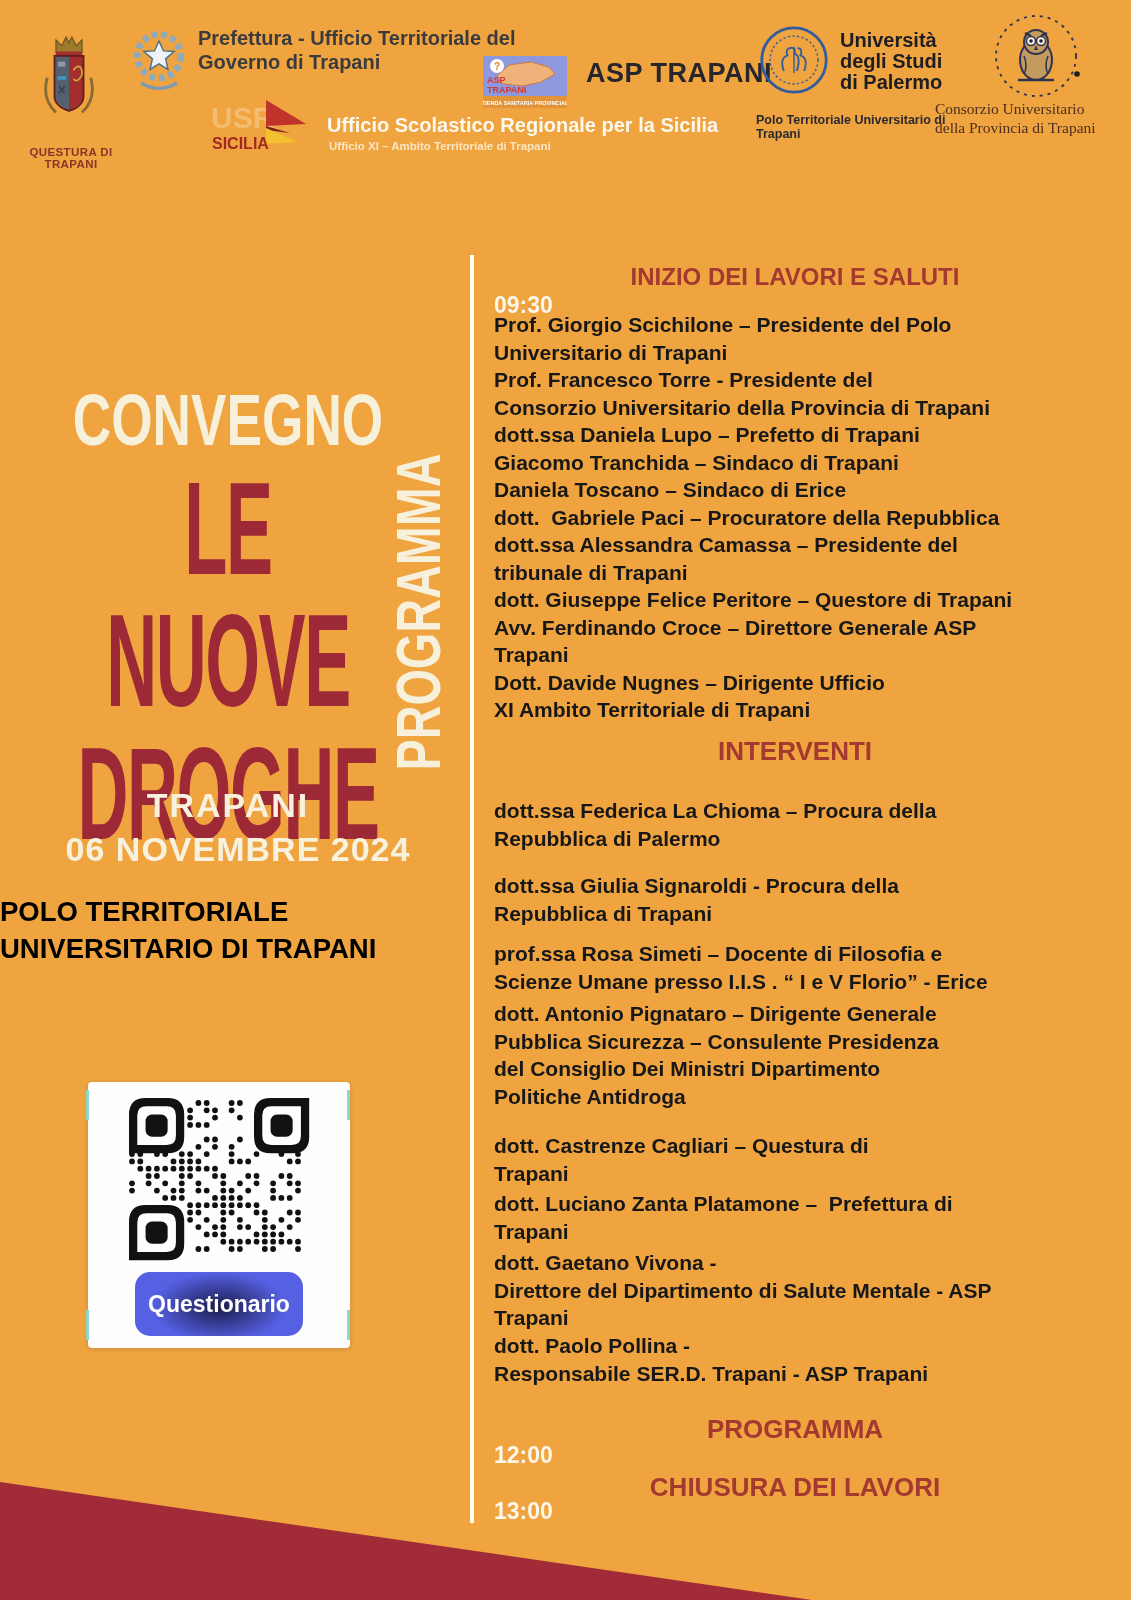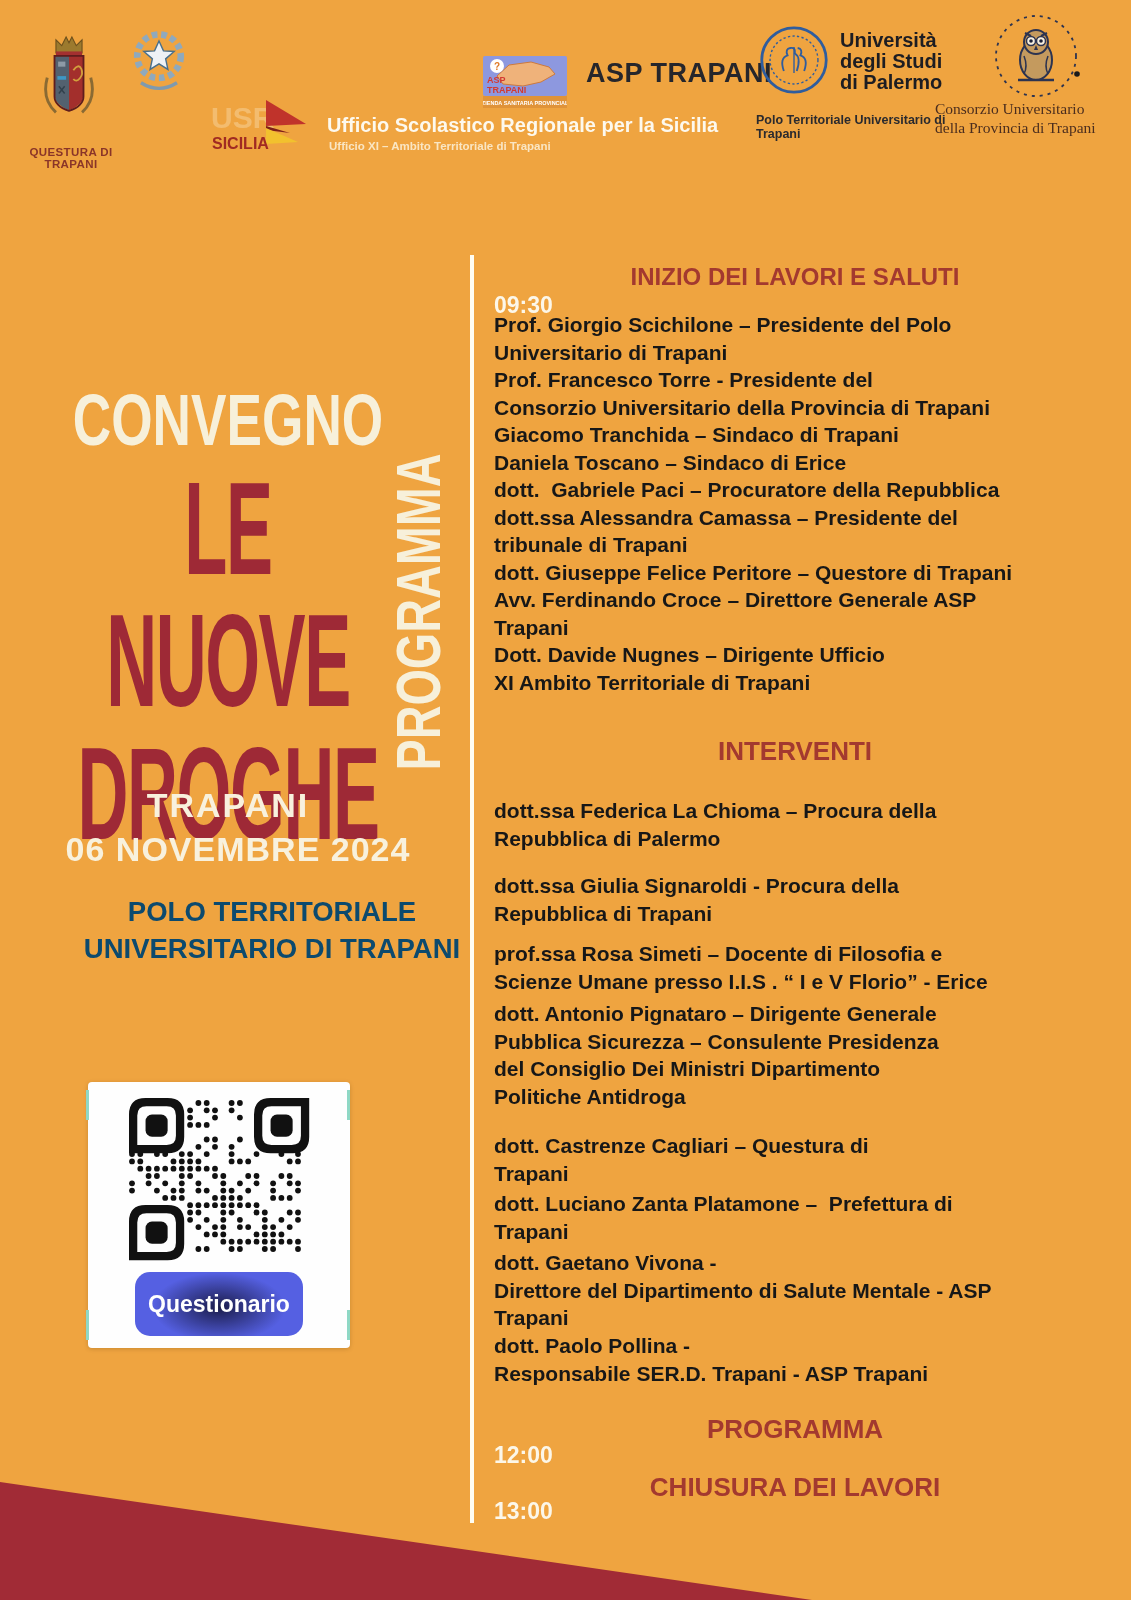--- a/index.html
+++ b/index.html
@@ -29,22 +29,22 @@
     font-size:56px;font-weight:800;transform:scale(.95,1.28);transform-origin:50% 50%;}
   .big-title{left:0;top:462px;width:456px;text-align:center;color:#9e2936;
     font-size:98px;line-height:98px;font-weight:800;letter-spacing:-2px;
     transform:scale(.72,1.35);transform-origin:50% 0;}
   .side-label{left:418px;top:612px;color:#f7f0da;font-size:52px;font-weight:800;white-space:nowrap;
     transform:translate(-50%,-50%) rotate(-90deg) scale(.9,1.2);}
   .city{left:0;top:786px;width:456px;text-align:center;color:#f8f1dd;
     font-size:34px;font-weight:800;letter-spacing:2px;}
   .date{left:0;top:830px;width:456px;text-align:center;color:#f8f1dd;
     font-size:34px;font-weight:800;letter-spacing:1px;padding-left:10px;}
-  .venue{left:0;top:893px;width:456px;text-align:center;color:#0c4a6e;
-    font-size:27.5px;line-height:37px;font-weight:800;margin-left:44px;}
+  .venue{left:0;top:893px;width:456px;color:#000000;
+    font-size:27.5px;line-height:37px;font-weight:800;}
 
   
   .qr-card{left:88px;top:1082px;width:262px;height:266px;background:#fefefe;
     border-radius:4px;box-shadow:0 1px 4px rgba(90,60,0,.25);}
   .qr-svg{position:absolute;left:37px;top:14px;}
   .qr-button{position:absolute;left:47px;top:190px;width:168px;height:64px;border:none;
     border-radius:15px;cursor:pointer;color:#fff;font-size:23px;font-weight:700;
     font-family:"Liberation Sans",sans-serif;
     background:radial-gradient(55% 75% at 50% 55%, rgba(16,16,48,.85), rgba(16,16,48,0) 72%),#5560e2;}
   .mark{width:3px;height:30px;background:#8fd8c5;}
@@ -83,20 +83,22 @@
     <rect x="24" y="60" width="12" height="5" fill="#3e97c4"></rect>
     <path d="M26 74 L34 84 M34 74 L26 84" stroke="#31404c" stroke-width="2"></path>
   </svg>
   <div class="abs questura-cap">QUESTURA DI TRAPANI</div>
 
   <svg class="abs" style="left:132px;top:24px;" width="54" height="72" viewBox="0 0 56 76">
     <circle cx="28" cy="34" r="23" fill="none" stroke="#8fa9bd" stroke-width="7" stroke-dasharray="6 4"></circle>
     <polygon points="28,18 32.7,28.4 44,29 35,36.8 37.4,48 28,42 18.6,48 21,36.8 12,29 23.3,28.4" fill="#eef2f5" stroke="#49708c" stroke-width="1.5"></polygon>
     <path d="M9 62 Q28 74 47 62" stroke="#7f9aae" stroke-width="3.5" fill="none"></path>
   </svg>
+  <div class="abs pref-label pre">Prefettura - Ufficio Territoriale del
+Governo di Trapani</div>
 
   <svg class="abs" style="left:483px;top:56px;" width="84" height="52" viewBox="0 0 84 52">
     <rect x="0" y="0" width="84" height="40" rx="2" fill="#8d98df"></rect>
     <polygon points="14,20 26,9 48,6 66,11 72,18 58,26 40,30 20,28" fill="#efb27a" stroke="#cd7a3e" stroke-width="1"></polygon>
     <circle cx="14" cy="10" r="7" fill="#fff"></circle>
     <text x="14" y="14" text-anchor="middle" font-size="10" font-weight="bold" fill="#e07b28">?</text>
     <text x="4" y="27" font-size="9" font-weight="bold" fill="#d23a32">ASP</text>
     <text x="4" y="37" font-size="9" font-weight="bold" fill="#d23a32">TRAPANI</text>
     <rect x="0" y="40" width="84" height="12" fill="#e09339"></rect>
     <text x="42" y="48.5" text-anchor="middle" font-size="5.5" font-weight="bold" fill="#fff">AZIENDA SANITARIA PROVINCIALE</text>
@@ -331,20 +333,21 @@
   <div class="abs divider"></div>
 
   <div class="abs time t-open">09:30</div>
   <div class="abs sec-heading h-open">INIZIO DEI LAVORI E SALUTI</div>
 
   <div class="abs saluti">
     <div class="entry pre">Prof. Giorgio Scichilone – Presidente del Polo
 Universitario di Trapani</div>
     <div class="entry pre">Prof. Francesco Torre - Presidente del
 Consorzio Universitario della Provincia di Trapani</div>
+    <div class="entry pre">dott.ssa Daniela Lupo – Prefetto di Trapani</div>
     <div class="entry pre">Giacomo Tranchida – Sindaco di Trapani</div>
     <div class="entry pre">Daniela Toscano – Sindaco di Erice</div>
     <div class="entry pre">dott.  Gabriele Paci – Procuratore della Repubblica</div>
     <div class="entry pre">dott.ssa Alessandra Camassa – Presidente del
 tribunale di Trapani</div>
     <div class="entry pre">dott. Giuseppe Felice Peritore – Questore di Trapani</div>
     <div class="entry pre">Avv. Ferdinando Croce – Direttore Generale ASP
 Trapani</div>
     <div class="entry pre">Dott. Davide Nugnes – Dirigente Ufficio
 XI Ambito Territoriale di Trapani</div>

